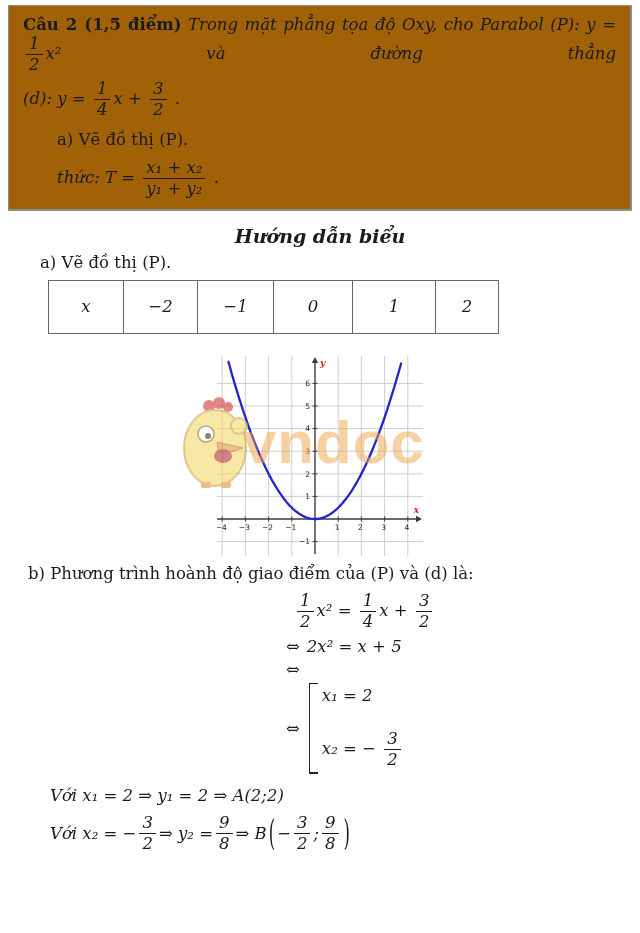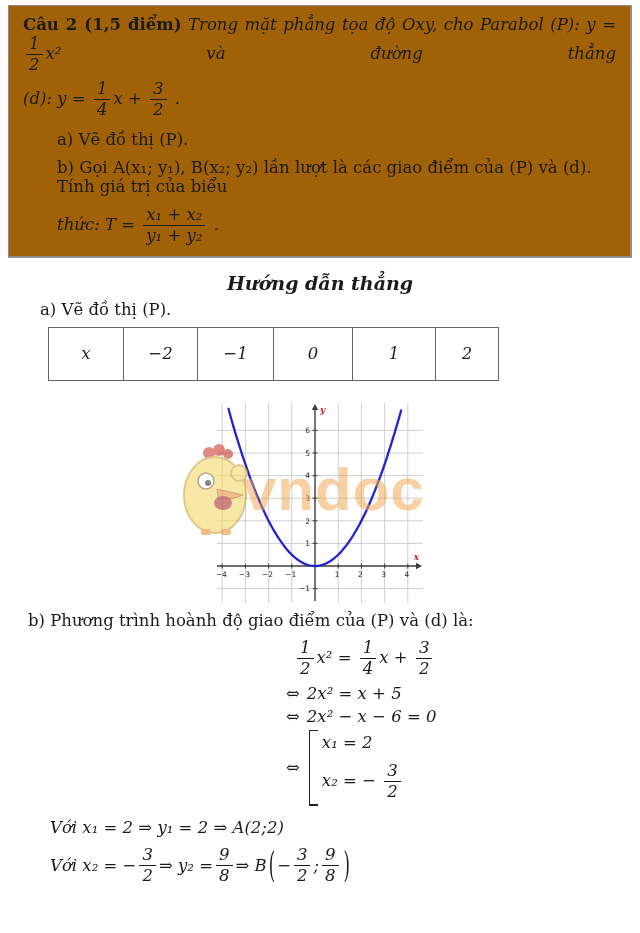--- a/index.html
+++ b/index.html
@@ -39,21 +39,21 @@
              pointer-events:none;z-index:2;}
   .wm-text{font-family:Liberation Sans, sans-serif;font-weight:bold;
            font-size:60px;line-height:1;color:rgba(240,164,80,0.52);letter-spacing:1px;margin-left:-10px;}
   .mascot{opacity:0.6;}
   
   .part-b{margin:8px 16px 0 28px;}
   .eqblock{margin:8px 0 0 286px;}
   .eqline{margin:4px 0;display:flex;align-items:center;}
   .eqline .arrow{margin-right:7px;font-style:normal;}
   .eq-first{margin-left:8px;}
-  .sys{display:inline-flex;flex-direction:column;gap:9px;border-left:1.7px solid #222;
+  .sys{display:inline-flex;flex-direction:column;gap:24px;border-left:1.7px solid #222;
        padding:3px 0 3px 12px;position:relative;margin-left:2px;}
   .sys::before,.sys::after{content:"";position:absolute;left:0;width:8px;height:1.7px;background:#222;}
   .sys::before{top:0;}
   .sys::after{bottom:0;}
   .voi{margin:12px 12px 0 50px;display:flex;align-items:center;}
   .voi.tall{margin-top:8px;}
 </style>
 </head>
 <body>
 
@@ -63,28 +63,27 @@
           <span class="den">2</span>
         </span>x²  và đường thẳng</span></div>
   <div class="pline m">(d): y = <span class="frac">
         <span class="num">1</span>
         <span class="den">4</span>
       </span>x + <span class="frac">
         <span class="num">3</span>
         <span class="den">2</span>
       </span> .</div>
   <div class="pline indent mt">a) Vẽ đồ thị (P).</div>
-  <div class="pline indent mt">b) Gọi  A(x₁; y₁), B(x₂; y₂)  lần lượt là các giao điểm của (P) và (d). Tính giá trị của biểu</div>
   <div class="pline indent mt m">thức:  T = <span class="frac">
         <span class="num">x₁ + x₂</span>
         <span class="den">y₁ + y₂</span>
       </span> .</div>
 </div>
 
-<div class="heading">Hướng dẫn thẳng</div>
+<div class="heading">Hướng dẫn biểu</div>
 
 <div class="part-a">a) Vẽ đồ thị (P).</div>
 
 <table class="vals">
   <colgroup>
     <col style="width:75px">
       <col style="width:74px">
       <col style="width:76px">
     <col style="width:79px">
       <col style="width:83px">
@@ -189,21 +188,20 @@
           <span class="num">3</span>
           <span class="den">2</span>
         </span></span>
     </div>
   <div class="eqline">
       <span class="arrow">⇔</span>
       <span>2x² = x + 5</span>
     </div>
   <div class="eqline">
       <span class="arrow">⇔</span>
-      <span>2x² − x − 6 = 0</span>
     </div>
   <div class="eqline">
     <span class="arrow">⇔</span>
     <span class="sys">
       <span>x₁ = 2</span>
       <span>x₂ = − <span class="frac">
             <span class="num">3</span>
             <span class="den">2</span>
           </span></span>
     </span>

